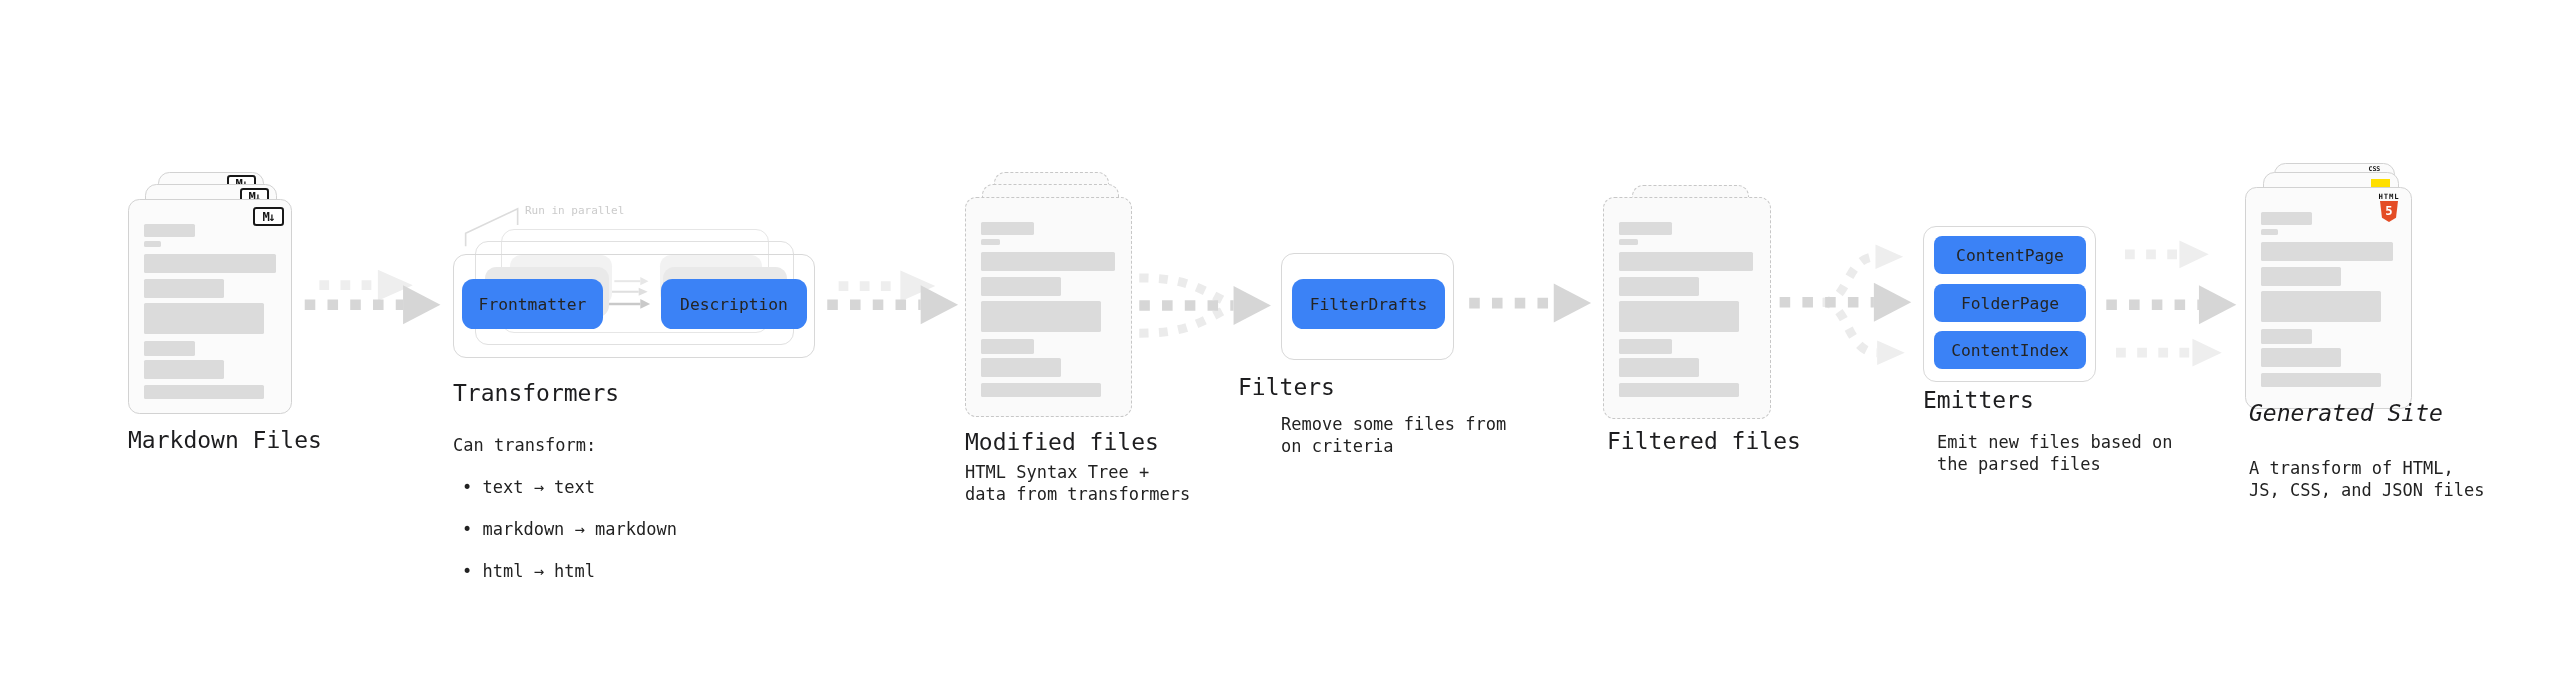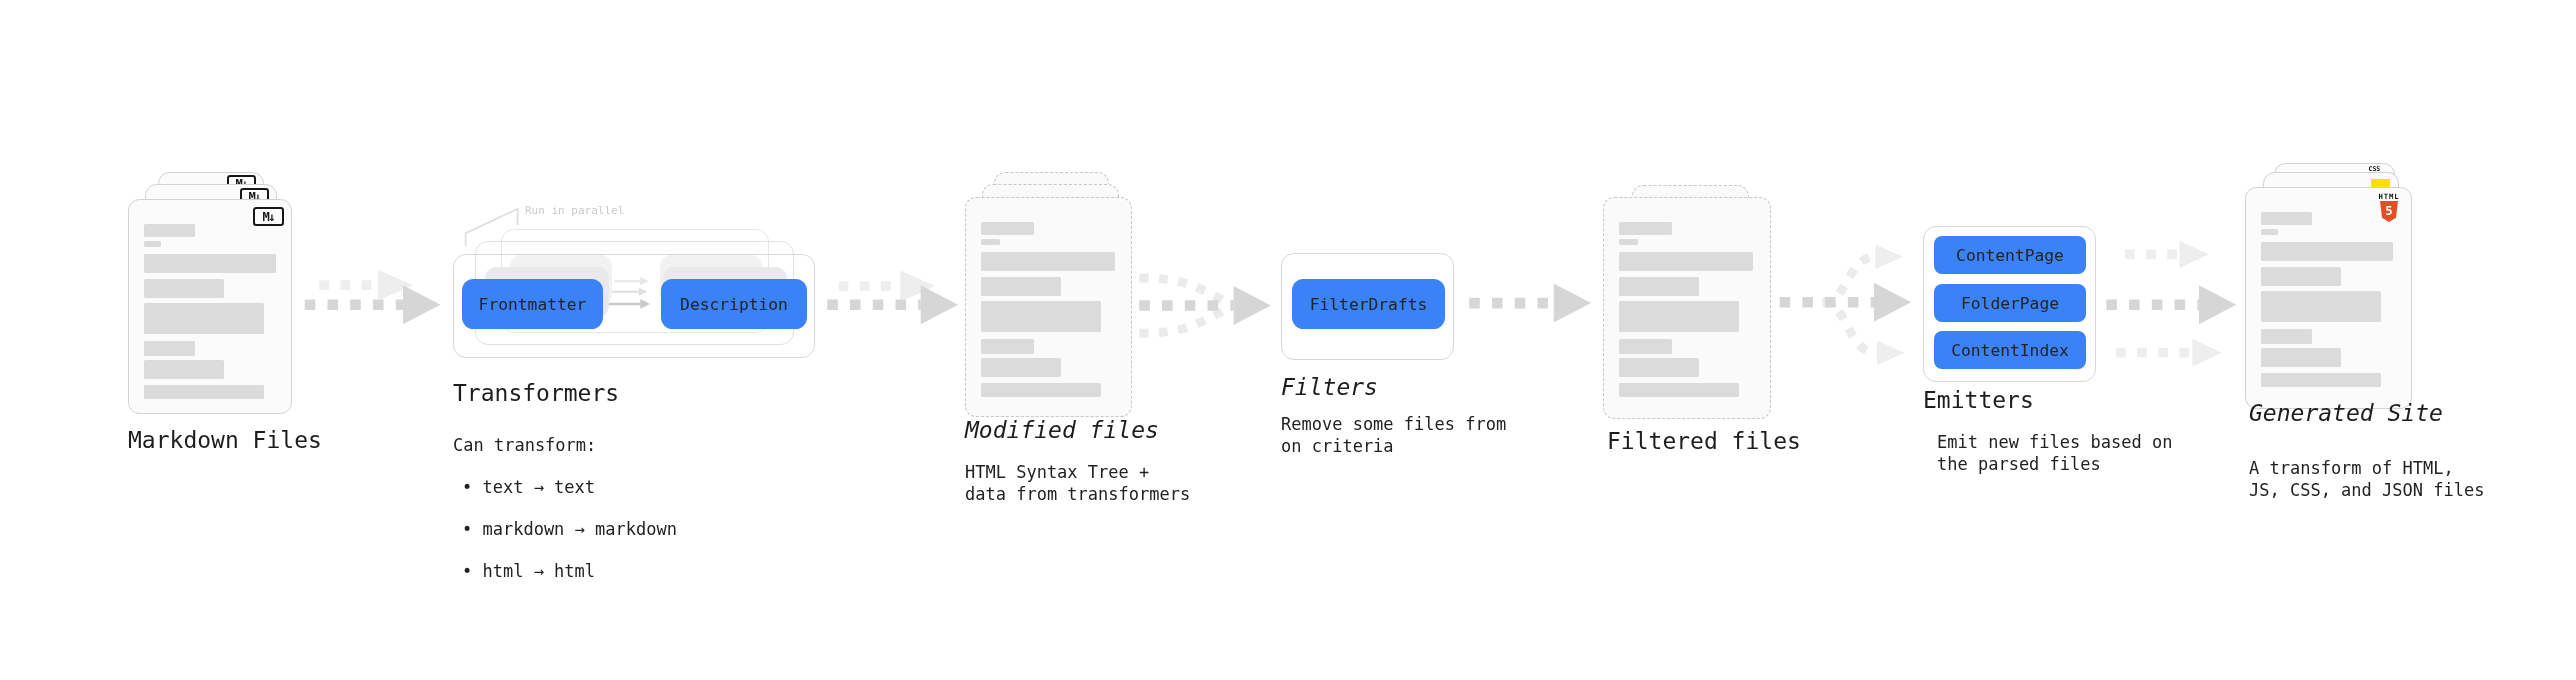--- a/index.html
+++ b/index.html
@@ -169,29 +169,29 @@
         <div class="bar" style="width:53px;height:12.2px;margin-bottom:4.9px;"></div>
         <div class="bar" style="width:18.7px;height:5.7px;margin-bottom:7.3px;"></div>
         <div class="bar" style="width:134px;height:18.7px;margin-bottom:5.7px;"></div>
         <div class="bar" style="width:80px;height:18.7px;margin-bottom:5.7px;"></div>
         <div class="bar" style="width:120px;height:31px;margin-bottom:6.5px;"></div>
         <div class="bar" style="width:53px;height:15.4px;margin-bottom:4.1px;"></div>
         <div class="bar" style="width:80px;height:18.7px;margin-bottom:5.7px;"></div>
         <div class="bar" style="width:120px;height:14.6px;"></div>
       </div>
     </div>
-    <div class="stage-label" style="left:965px;top:418px;font-style:italic;">Modified files</div>
+    <div class="stage-label" style="left:965px;top:430px;">Modified files</div>
     <div class="stage-desc" style="left:965px;top:461px;">HTML Syntax Tree +
 data from transformers</div>
   </div>
 
   <div>
     <div class="obox white" style="left:1281px;top:253px;width:173px;height:107px;"></div>
     <div class="pill" style="left:1292px;top:279px;width:153px;height:50px;">FilterDrafts</div>
-    <div class="stage-label" style="left:1281px;top:375px;font-style:italic;">Filters</div>
+    <div class="stage-label" style="left:1238px;top:375px;">Filters</div>
     <div class="stage-desc" style="left:1281px;top:413px;">Remove some files from
 on criteria</div>
   </div>
 
   <div>
     <div class="card-dashed" style="left:1632px;top:185px;width:117px;height:57px;"></div>
     <div class="card-dashed" style="left:1603px;top:197px;width:168px;height:222px;">
       <div class="bars">
         <div class="bar" style="width:53px;height:12.2px;margin-bottom:4.9px;"></div>
         <div class="bar" style="width:18.7px;height:5.7px;margin-bottom:7.3px;"></div>

